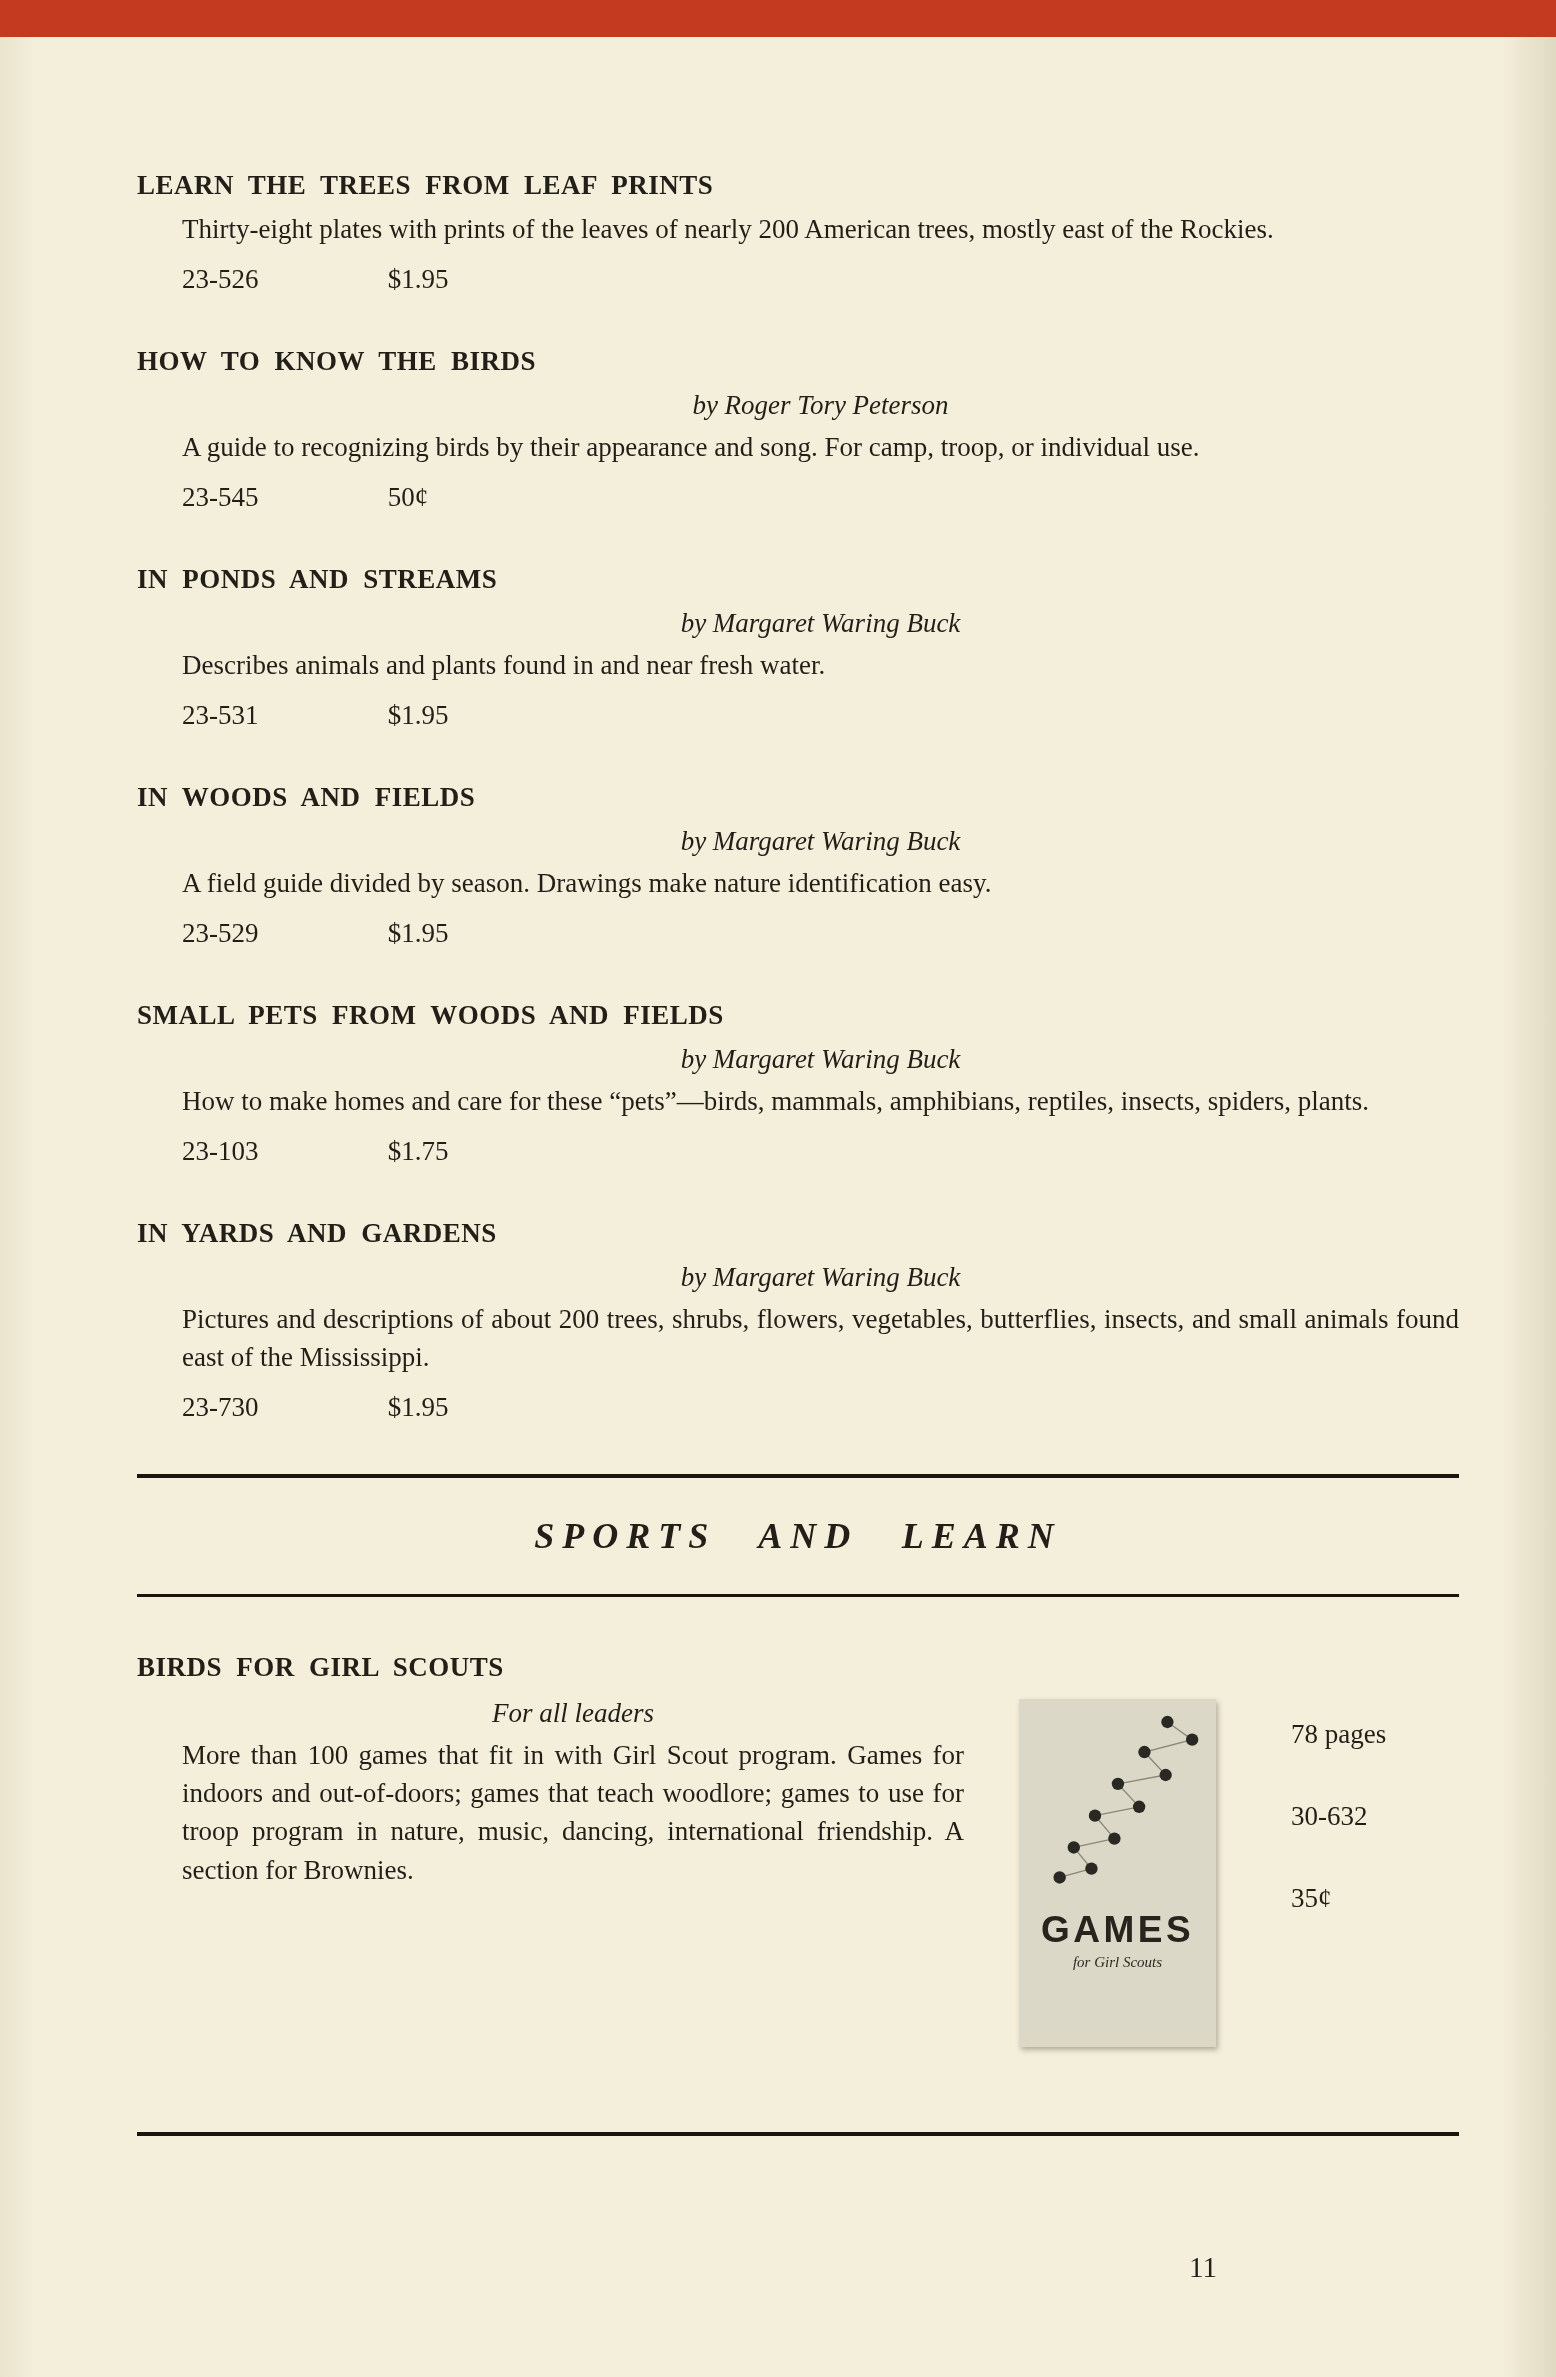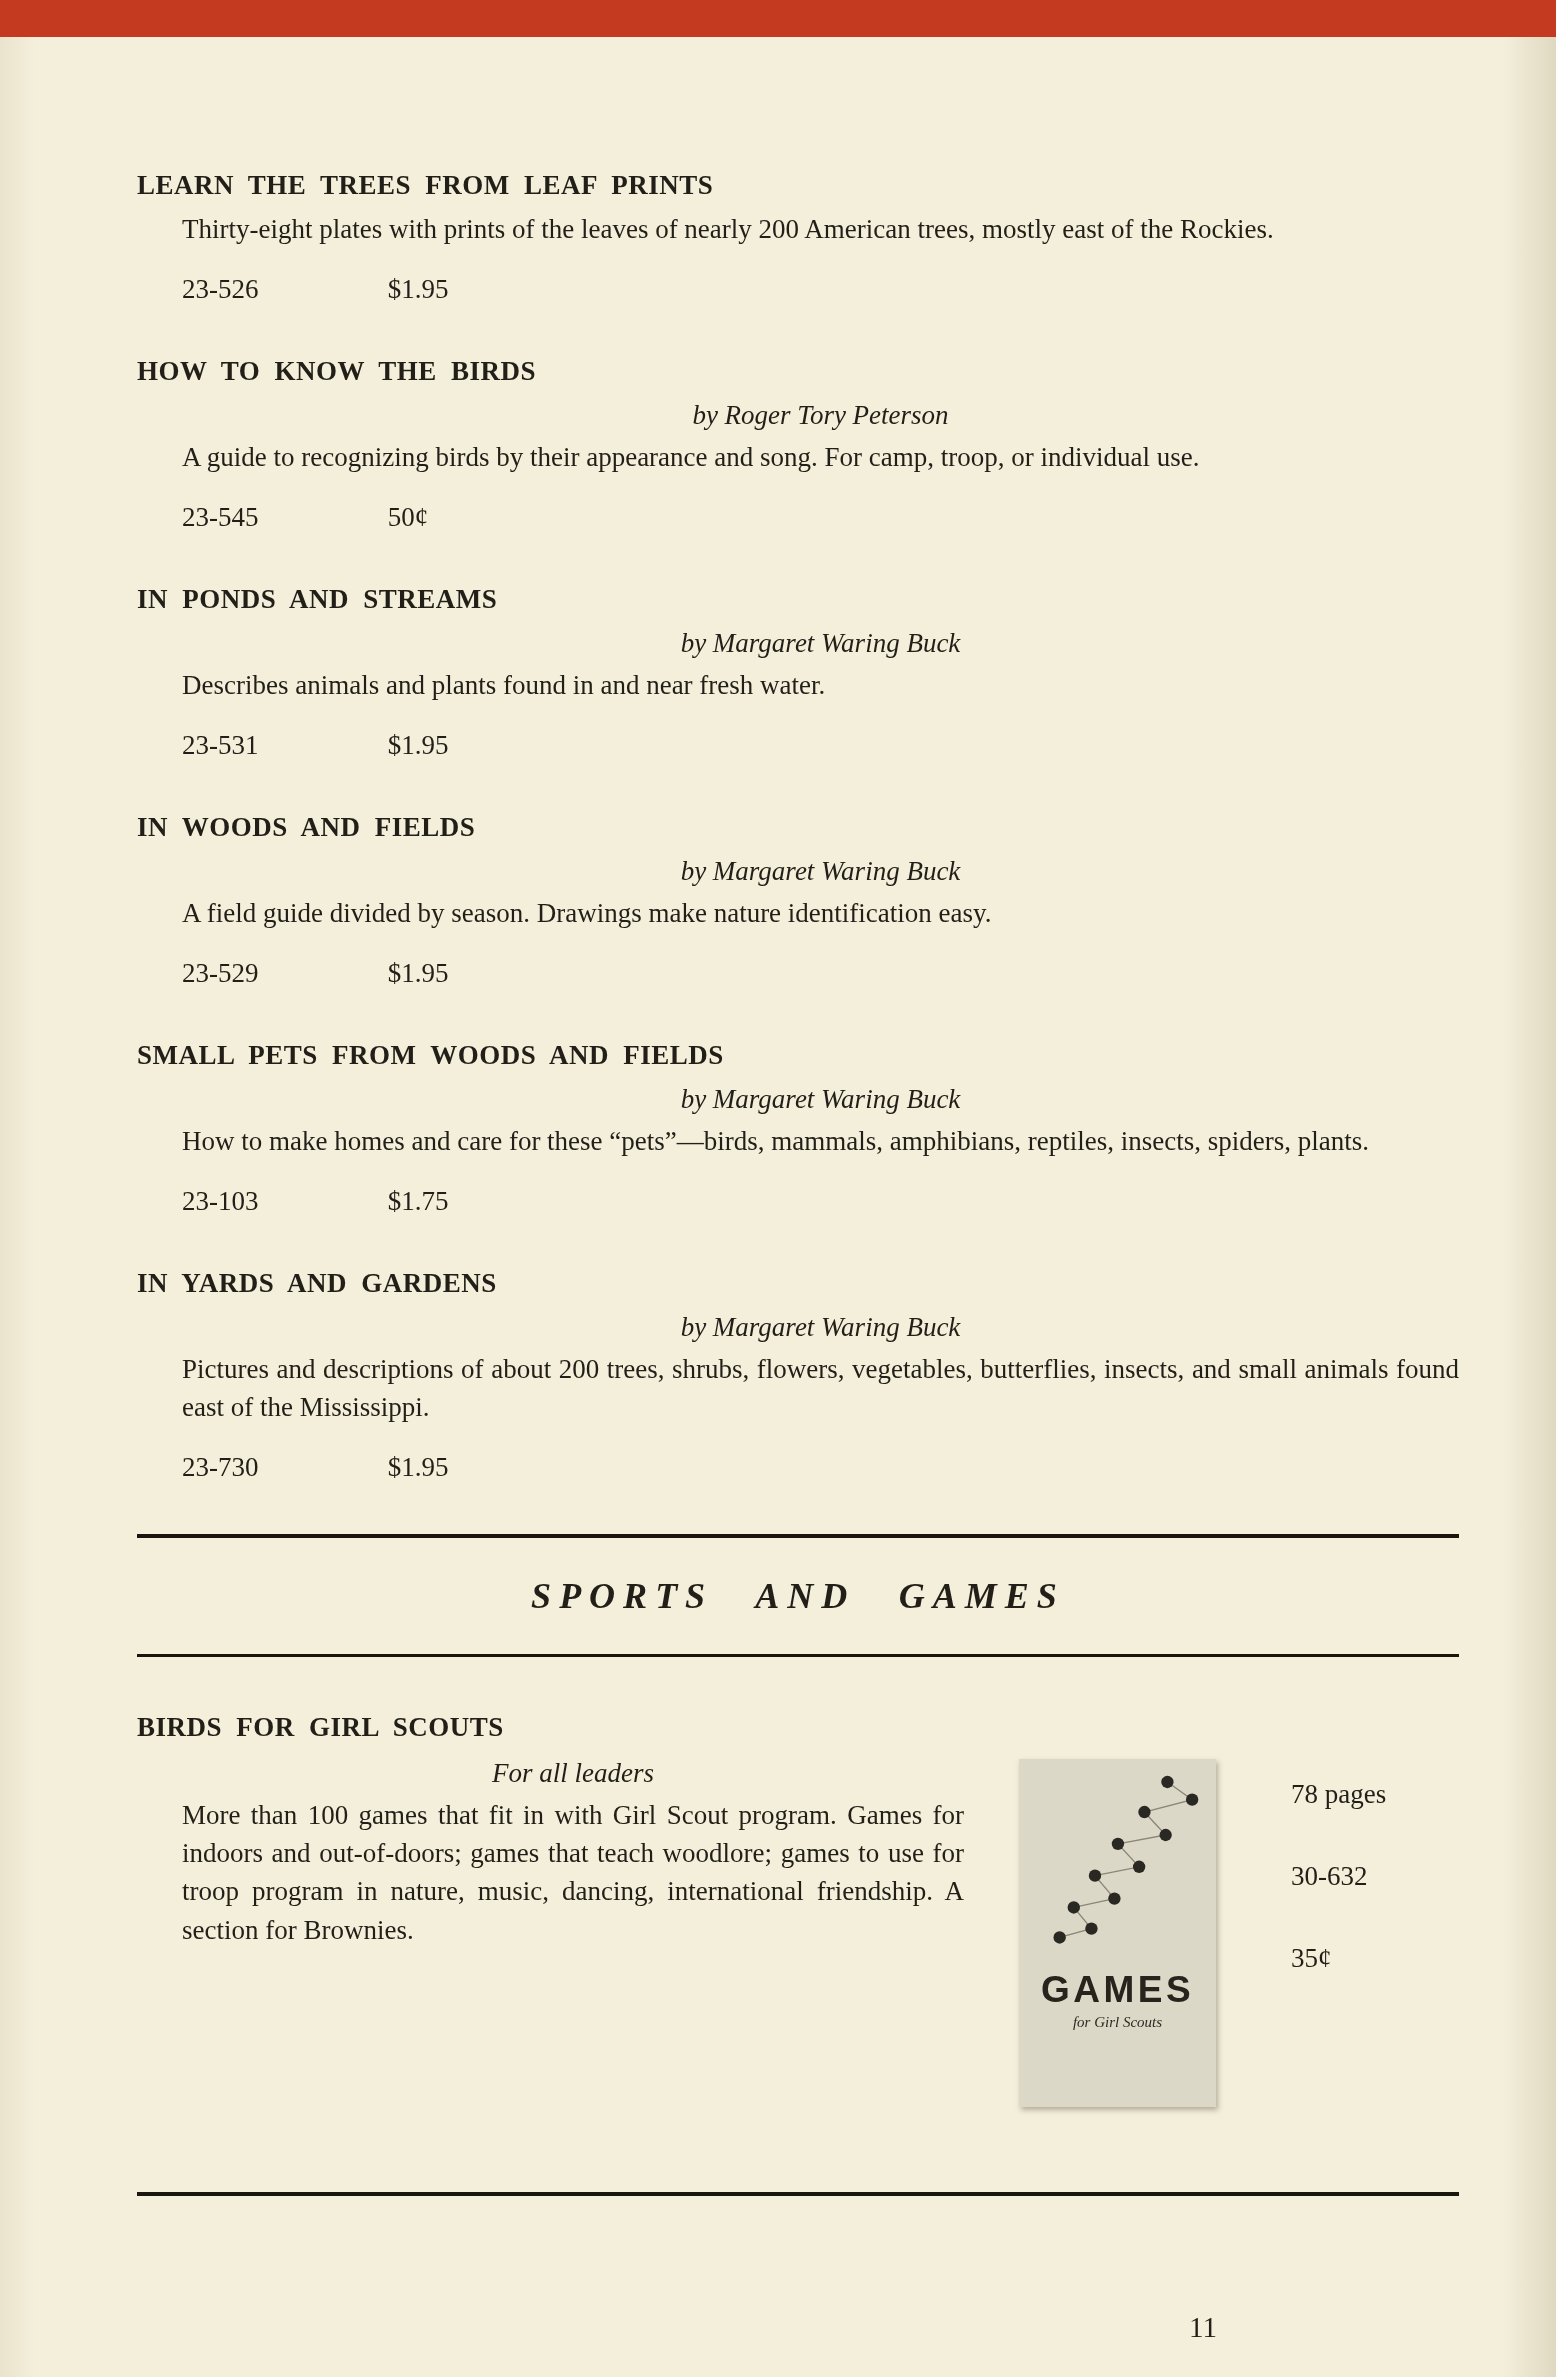--- a/index.html
+++ b/index.html
@@ -16,21 +16,21 @@
 
   .entry { margin-bottom:51px; }
   .entry-title {
     font-weight:bold; font-size:27px; letter-spacing:0.5px; word-spacing:7px;
     margin-bottom:8.8px;
   }
   .indent { padding-left:45px; }
   .byline { font-style:italic; font-size:27px; line-height:1.42; margin-bottom:3.5px;text-align:center; }
   .desc { font-size:27px; line-height:1.42; text-align:justify; }
   .codeline { margin-top:16px; font-size:27px; }
-  .code { display:inline-block; min-width:199px;margin-top:10px; }
+  .code { display:inline-block; min-width:199px; }
 
   .rule { height:3.5px; background:#1a160f; }
   .divider-block { margin-top:26.5px; }
   .section-title {
     font-size:36px; font-weight:bold; font-style:italic;
     letter-spacing:8px; word-spacing:26.5px; text-align:center;
     margin:37px 0 37px 0;
   }
   .section-bottom-gap { margin-bottom:55px; }
 
@@ -139,21 +139,21 @@
       <div class="desc">Pictures and descriptions of about 200 trees, shrubs, flowers, vegetables, butterflies, insects, and small animals found east of the Mississippi.</div>
       <div class="codeline">
         <span class="code">23-730</span>
         <span>$1.95</span>
       </div>
     </div>
   </div>
 
   <div class="divider-block">
     <div class="rule"></div>
-    <div class="section-title">SPORTS AND GAMES</div>
+    <div class="section-title">SPORTS AND LEARN</div>
     <div class="rule section-bottom-gap"></div>
   </div>
 
   <div>
     <div class="games-title">BIRDS FOR GIRL SCOUTS</div>
     <div class="games-row">
       <div class="games-text indent">
         <div class="byline">For all leaders</div>
         <div class="desc">More than 100 games that fit in with Girl Scout program. Games for indoors and out-of-doors; games that teach woodlore; games to use for troop program in nature, music, dancing, international friendship. A section for Brownies.</div>
       </div>

